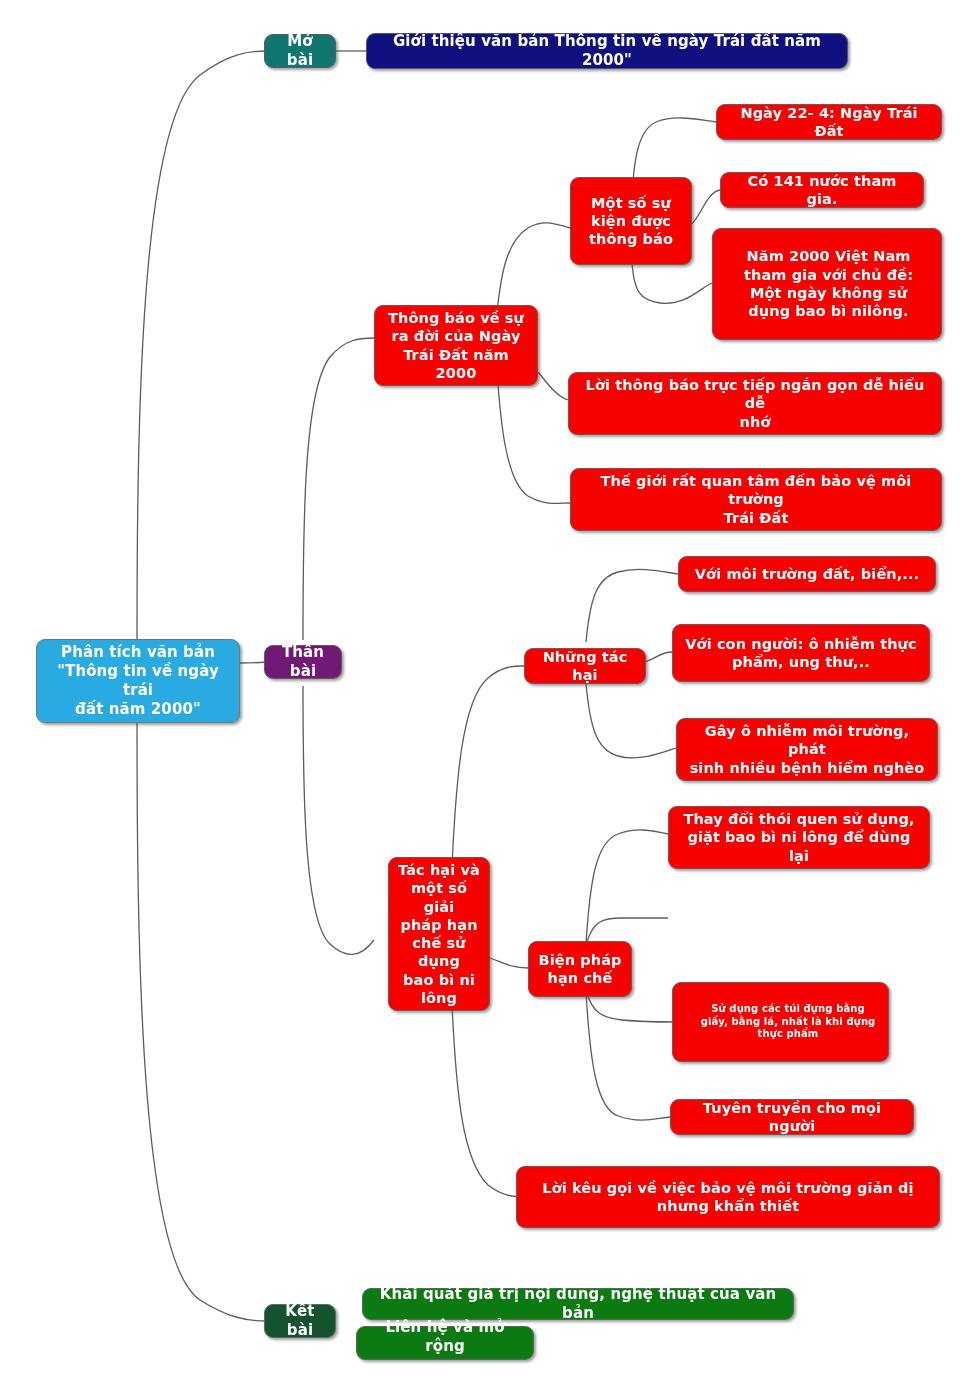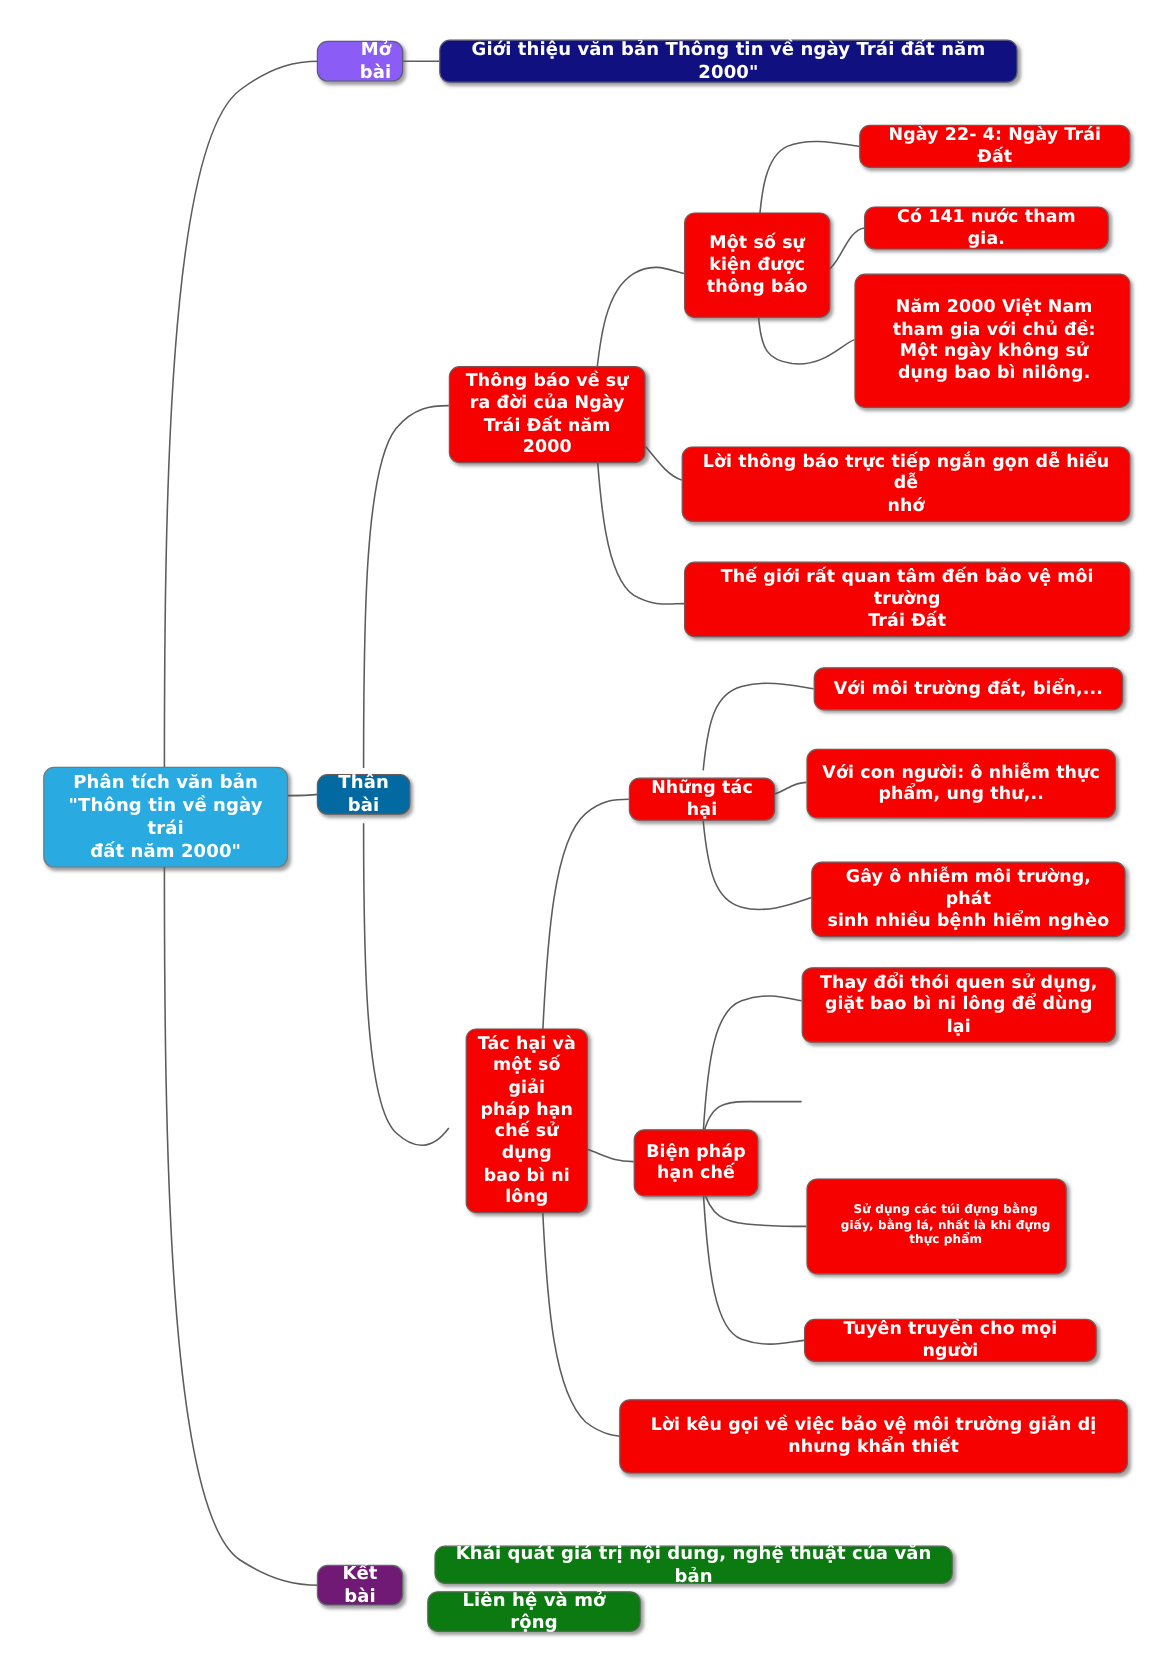--- a/index.html
+++ b/index.html
@@ -31,26 +31,26 @@
     font-weight: bold;
     border-radius: 9px;
     box-shadow: 2px 2px 3px rgba(80,80,80,0.55);
     border: 1px solid rgba(90,90,90,0.65);
     padding: 3px 9px;
     line-height: 1.26;
     letter-spacing: 0.1px;
     white-space: pre-line;
   }
   .n-root   { background:#29ABE2; border-color:#6e7b80; }
-  .n-blue   { background:#8b5cf6; border-color:#5a5a78;text-align:right; }
+  .n-blue   { background:#0f766e; border-color:#5a5a78; }
   .n-navy   { background:#101080; border-color:#55556e; }
-  .n-brown  { background:#0369a1; border-color:#6a5a55;justify-content:flex-end; }
+  .n-brown  { background:#701a75; border-color:#6a5a55;justify-content:flex-end; }
   .n-red    { background:#F70000; border-color:#7a5555; }
   .n-green  { background:#0B7A11; border-color:#566a56; }
-  .n-seagrn { background:#701a75; border-color:#5a6f66; }
+  .n-seagrn { background:#14532d; border-color:#5a6f66; }
 </style>
 </head>
 <body>
 
 <div id="canvas">
 
   <svg id="edges" viewBox="0 0 980 1398">
     <g fill="none" stroke="#5c5c5c" stroke-width="1.3">
 
       <path d="M137,645 C137,420 140,120 200,75 C228,54 248,51 266,51"></path>
@@ -195,17 +195,17 @@
   </div>
 
   <div class="node n-seagrn" style="left:264px; top:1304px; width:72px; height:34px; font-size:15px;">
     <span>Kết bài</span>
   </div>
 
   <div class="node n-green" style="left:362px; top:1288px; width:432px; height:32px; font-size:15px;">
     <span>Khái quát giá trị nội dung, nghệ thuật của văn bản</span>
   </div>
 
-  <div class="node n-green" style="left:356px; top:1326px; width:178px; height:34px; font-size:15px;">
+  <div class="node n-green" style="left:356px; top:1326px; width:178px; height:34px; font-size:15px;align-items:flex-end;">
     <span>Liên hệ và mở rộng</span>
   </div>
 
 </div>
 
 </body></html>

